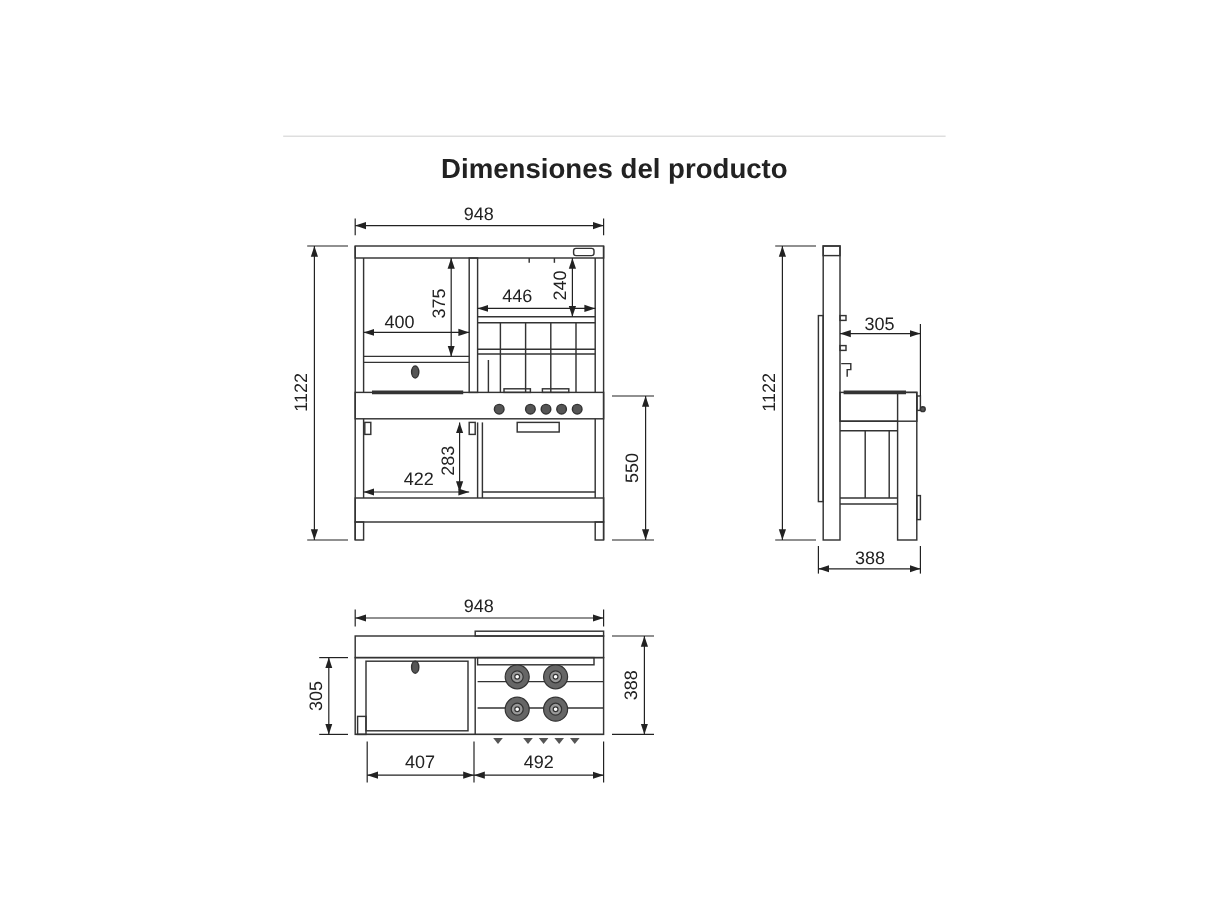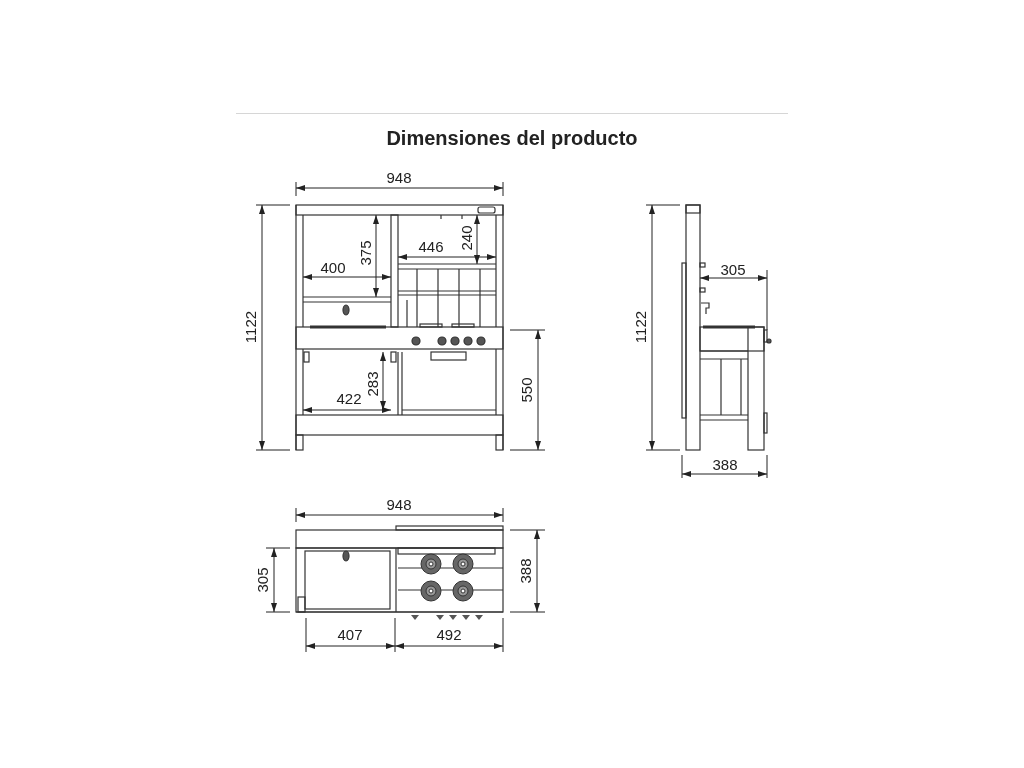--- a/index.html
+++ b/index.html
@@ -1,18 +1,18 @@
 <!DOCTYPE html>
 <html><head>
 <meta charset="utf-8">
 <style>
   html, body { margin:0; padding:0; background:#ffffff; }
   body { width:1024px; height:768px; position:relative; overflow:hidden; font-family:"Liberation Sans", sans-serif; }
   .rule { position:absolute; left:236px; top:113px; width:552px; height:1px; background:#d6d6d6; }
-  .title { position:absolute; left:0; top:127px; width:1024px; text-align:center; font-weight:bold; font-size:20px; color:#222; }
+  .title { position:absolute; left:0; top:127px; width:1024px; text-align:center; font-weight:bold; font-size:23px; color:#222; }
   svg { position:absolute; left:0; top:0; }
   .dim { font-family:"Liberation Sans", sans-serif; font-size:15px; fill:#222; }
 </style>
 </head>
 <body>
 
 <div class="rule"></div>
 <div class="title">Dimensiones del producto</div>
 
 <svg width="1024" height="768" viewBox="0 0 1024 768">

